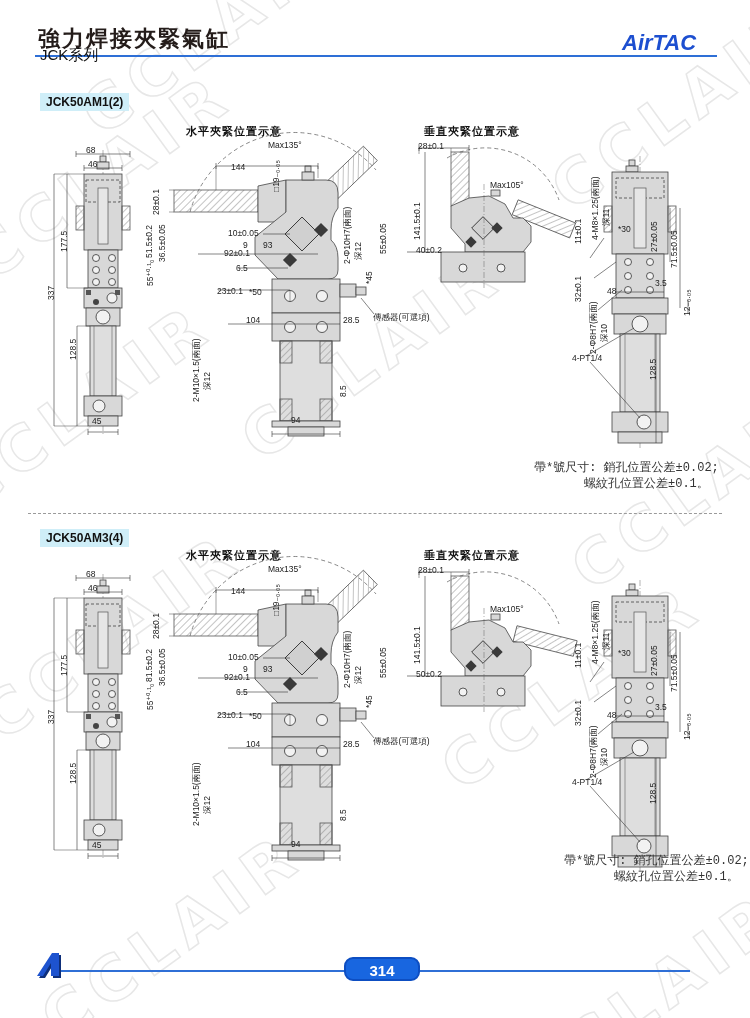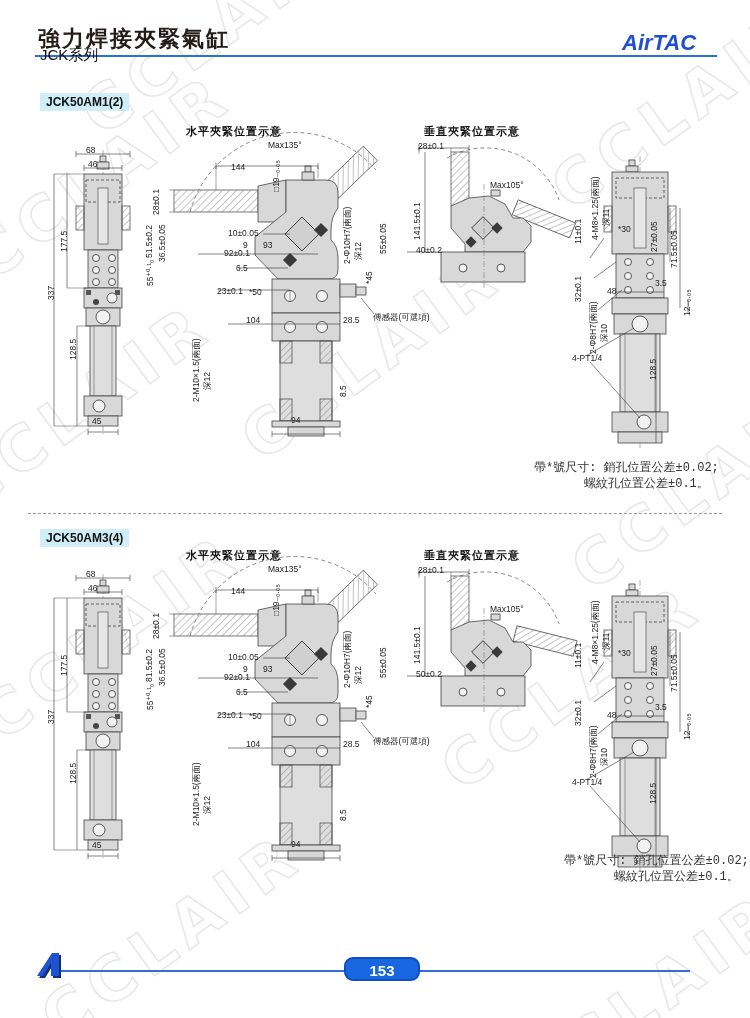--- a/index.html
+++ b/index.html
@@ -532,16 +532,16 @@
 
       <div class="note" style="left:564px;top:852px">帶*號尺寸: 銷孔位置公差±0.02;</div>
       <div class="note" style="left:614px;top:868px">螺紋孔位置公差±0.1。</div>
     </div>
 
     <div class="footline"></div>
     <svg class="amark" width="36" height="32" viewBox="0 0 36 32">
       <polygon points="5,28 20,5 27,5 27,28 19,28 19,15 11,28" fill="#0e2f7a"></polygon>
       <polygon points="3,26 18,3 25,3 25,26 17,26 17,13 9,26" fill="#1d53cf"></polygon>
     </svg>
-    <div class="pill">153</div>
+    <div class="pill">314</div>
 
   </div>
 </div>
 
 </body></html>

